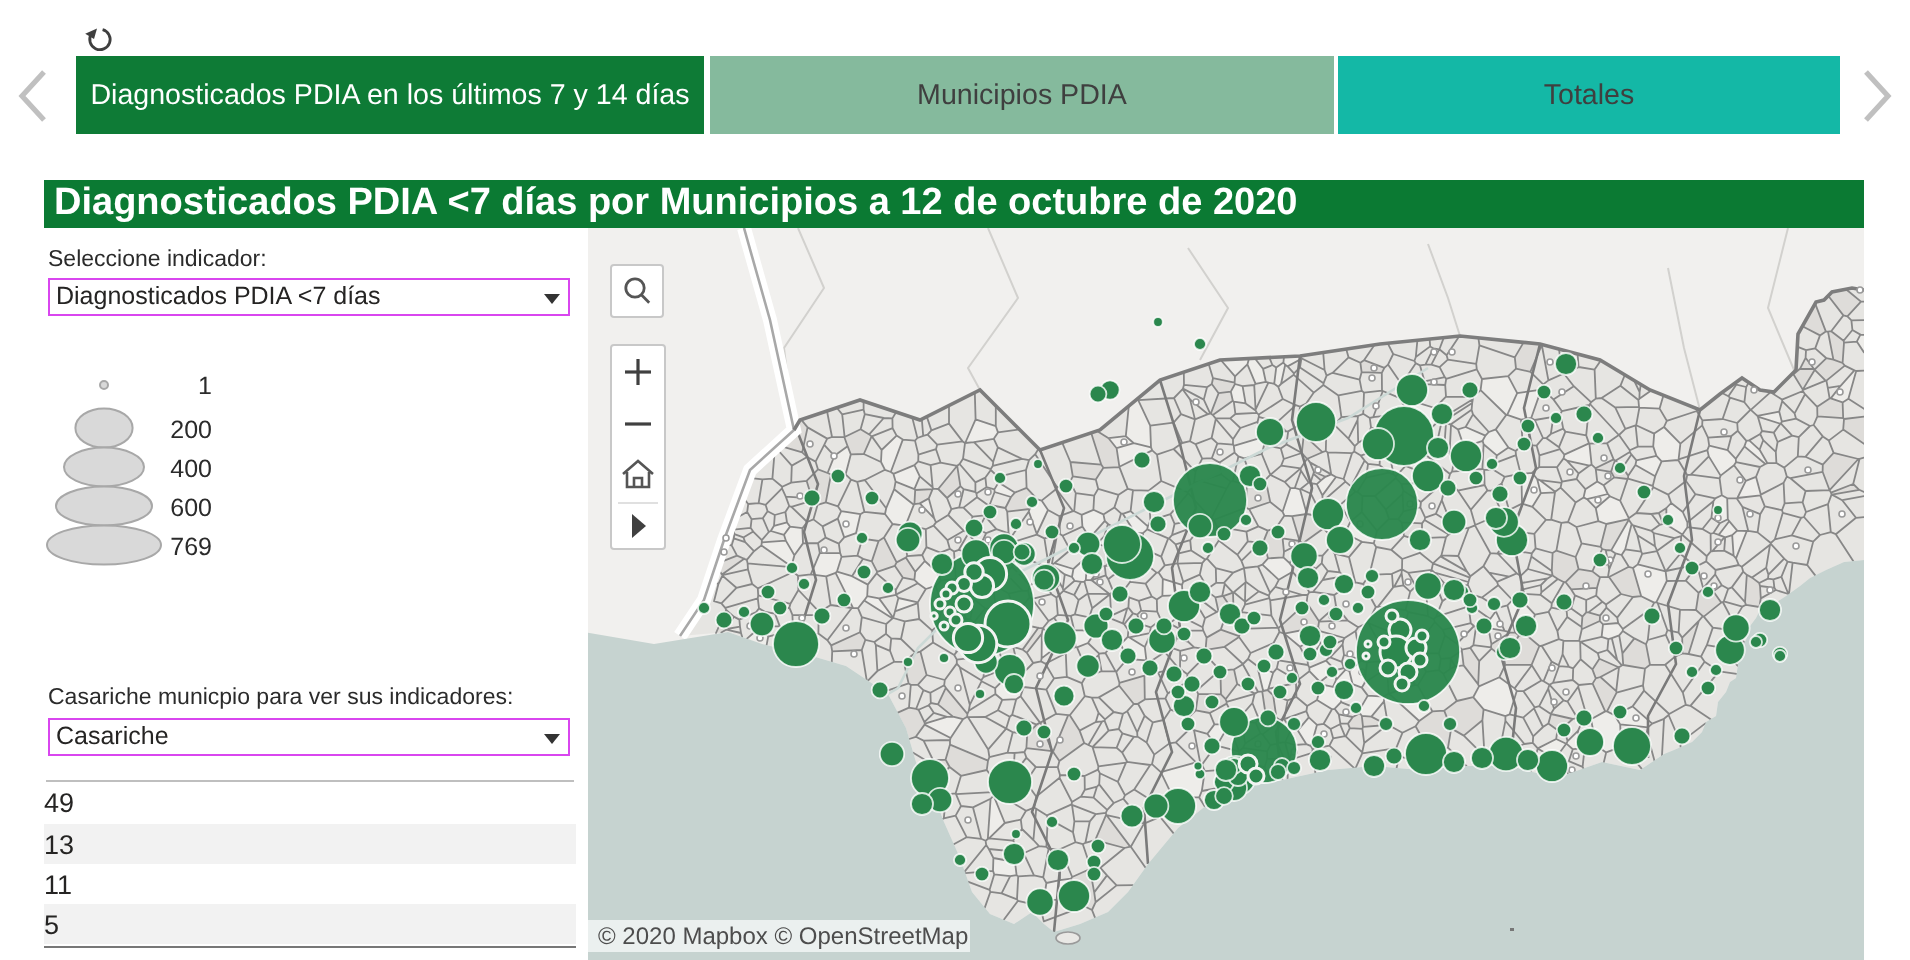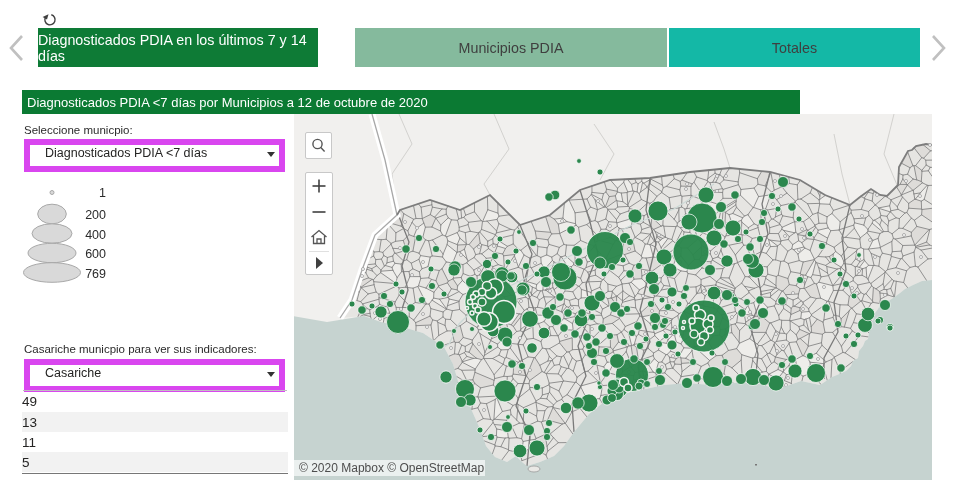--- a/index.html
+++ b/index.html
@@ -1,23 +1,23 @@
 <!DOCTYPE html>
 <html><head><meta charset="utf-8"><style>
 *{margin:0;padding:0;box-sizing:border-box}
 svg text{font-family:"Liberation Sans",sans-serif}
 html,body{width:955px;height:480px;background:#fff;font-family:"Liberation Sans",sans-serif;overflow:hidden;position:relative}
 .abs{position:absolute}
 .tab{position:absolute;top:28px;height:39px;display:flex;align-items:center;justify-content:center;font-size:14.3px}
-#tab1{left:38px;width:280px;background:#0e7b36;color:#fff}
+#tab1{left:38px;width:314px;background:#0e7b36;color:#fff}
 #tab2{left:355px;width:312px;background:#85ba9d;color:#3f3f3f}
 #tab3{left:669px;width:251px;background:#14b8a6;color:#3f3f3f}
-#titlebar{position:absolute;left:22px;top:90px;width:778px;height:24px;background:#0b7a33;color:#fff;font-size:13px;font-weight:normal;display:flex;align-items:center;padding-left:5px}
+#titlebar{position:absolute;left:22px;top:90px;width:910px;height:24px;background:#0b7a33;color:#fff;font-size:19px;font-weight:bold;display:flex;align-items:center;padding-left:5px}
 .lbl{position:absolute;color:#2b2b2b;font-size:11.5px}
-.dd{position:absolute;left:24px;width:261px;height:33px;border:6px solid #d946ef;background:#fff;color:#252423;font-size:12.5px;line-height:17px;padding-left:15px}
+.dd{position:absolute;left:24px;width:261px;height:19px;border:1px solid #d946ef;background:#fff;color:#252423;font-size:12.5px;line-height:17px;padding-left:3px}
 .dd .car{position:absolute;right:4px;top:7px;width:0;height:0;border-left:4.5px solid transparent;border-right:4.5px solid transparent;border-top:5px solid #333}
 #sep{position:absolute;left:23px;top:390px;width:264px;height:1px;background:#bfbfbf}
 .trow{position:absolute;left:22px;width:266px;height:20px;font-size:11.8px;color:#252423;display:flex;align-items:center}
 .trow .nm{padding-left:6px;flex:1}
 .trow .vl{padding-right:6px;text-align:right;font-size:13.5px}
 .gr{background:#f2f2f2}
 #tbot{position:absolute;left:22px;top:473px;width:266px;height:1px;background:#777}
 .mapbtn{position:absolute;background:#fff;border:1px solid #c8c8c8;border-radius:2px}
 </style>
 </head><body>
@@ -28,21 +28,21 @@
 <svg class="abs" style="left:6px;top:34px" width="22" height="28" viewBox="0 0 22 28">
     <polyline points="16,2 5,14 16,26" fill="none" stroke="#c0c0c0" stroke-width="2.6"></polyline>
   </svg>
 <svg class="abs" style="left:927px;top:34px" width="22" height="28" viewBox="0 0 22 28">
     <polyline points="6,2 17,14 6,26" fill="none" stroke="#c0c0c0" stroke-width="2.6"></polyline>
   </svg>
 <div class="tab" id="tab1">Diagnosticados PDIA en los últimos 7 y 14 días</div>
 <div class="tab" id="tab2">Municipios PDIA</div>
 <div class="tab" id="tab3">Totales</div>
 <div id="titlebar">Diagnosticados PDIA &lt;7 días por Municipios a 12 de octubre de 2020</div>
-<div class="lbl" style="left:24px;top:124px">Seleccione municpio:</div>
+<div class="lbl" style="left:24px;top:124px">Seleccione indicador:</div>
 <div class="dd" style="top:139px">Diagnosticados PDIA &lt;7 días<span class="car"></span></div>
 <svg class="abs" style="left:20px;top:182px" width="100" height="104" viewBox="0 0 100 104">
 <circle cx="32" cy="10.5" r="2" fill="#d9d9d9" stroke="#a8a8a8"></circle>
 <ellipse cx="32" cy="32" rx="14.3" ry="9.8" fill="#d9d9d9" stroke="#a8a8a8"></ellipse>
 <ellipse cx="32" cy="51.5" rx="20" ry="9.7" fill="#d9d9d9" stroke="#a8a8a8"></ellipse>
 <ellipse cx="32" cy="71" rx="24" ry="9.7" fill="#d9d9d9" stroke="#a8a8a8"></ellipse>
 <ellipse cx="32" cy="90.5" rx="28.5" ry="9.8" fill="#d9d9d9" stroke="#a8a8a8"></ellipse>
 <text x="86" y="15" font-size="12.5" fill="#2b2b2b" text-anchor="end">1</text>
 <text x="86" y="37" font-size="12.5" fill="#2b2b2b" text-anchor="end">200</text>
 <text x="86" y="56.5" font-size="12.5" fill="#2b2b2b" text-anchor="end">400</text>

